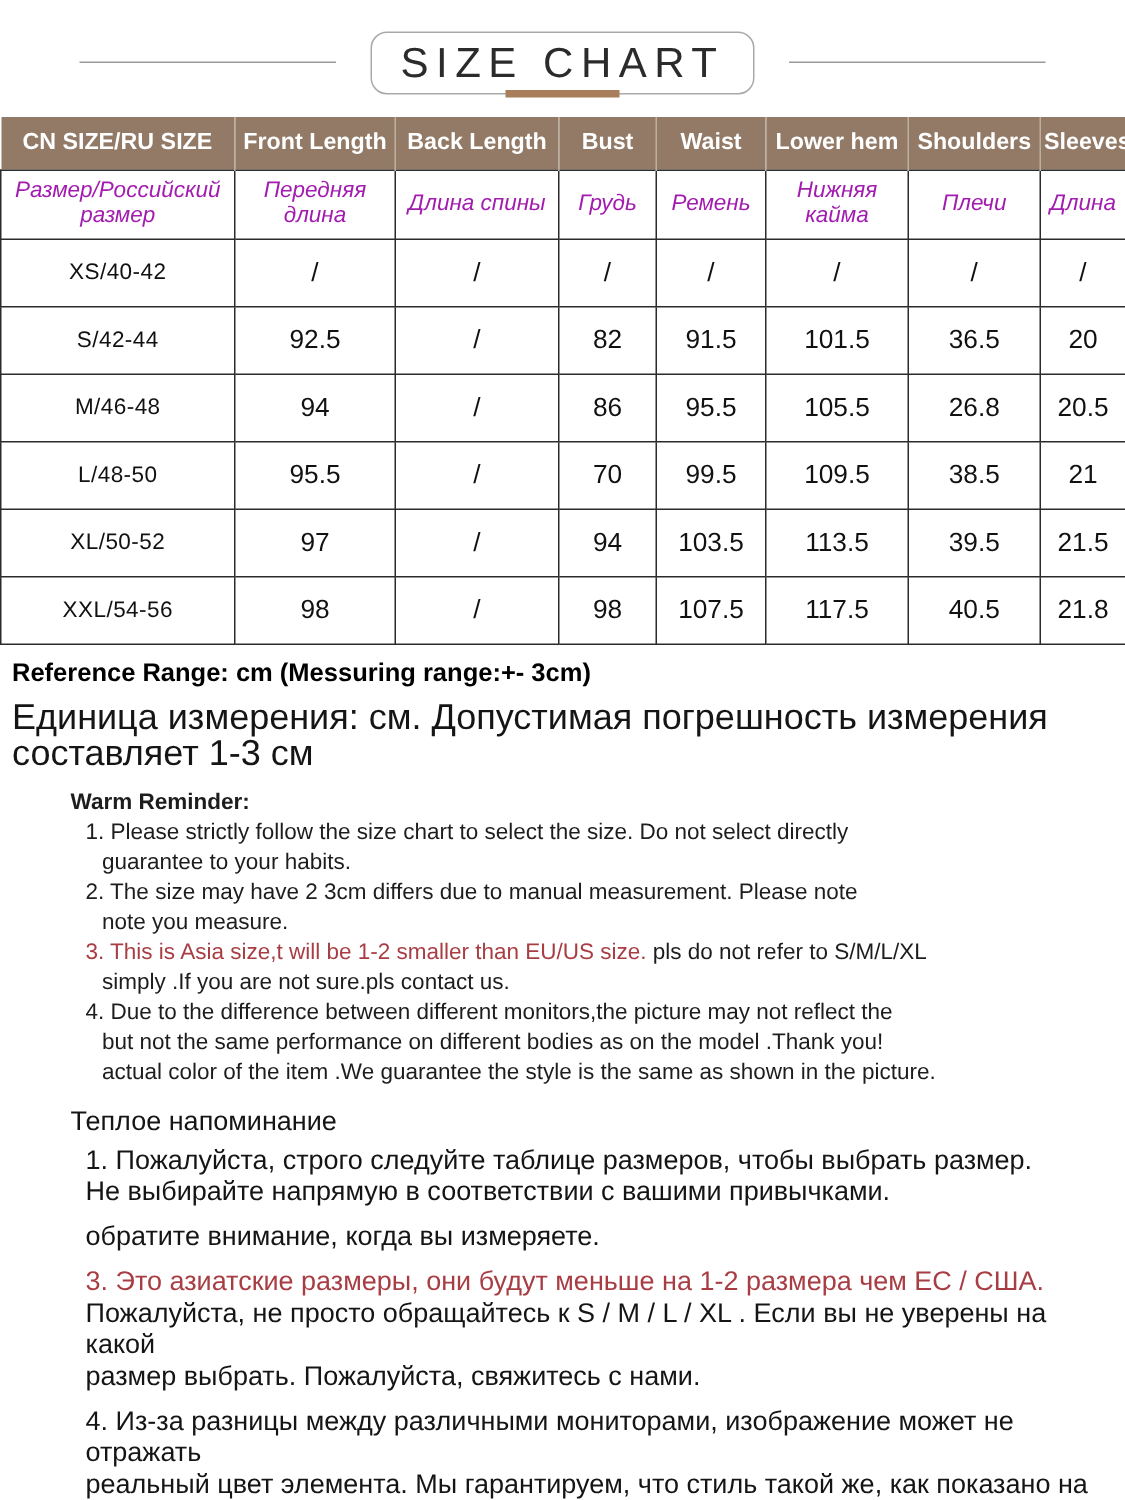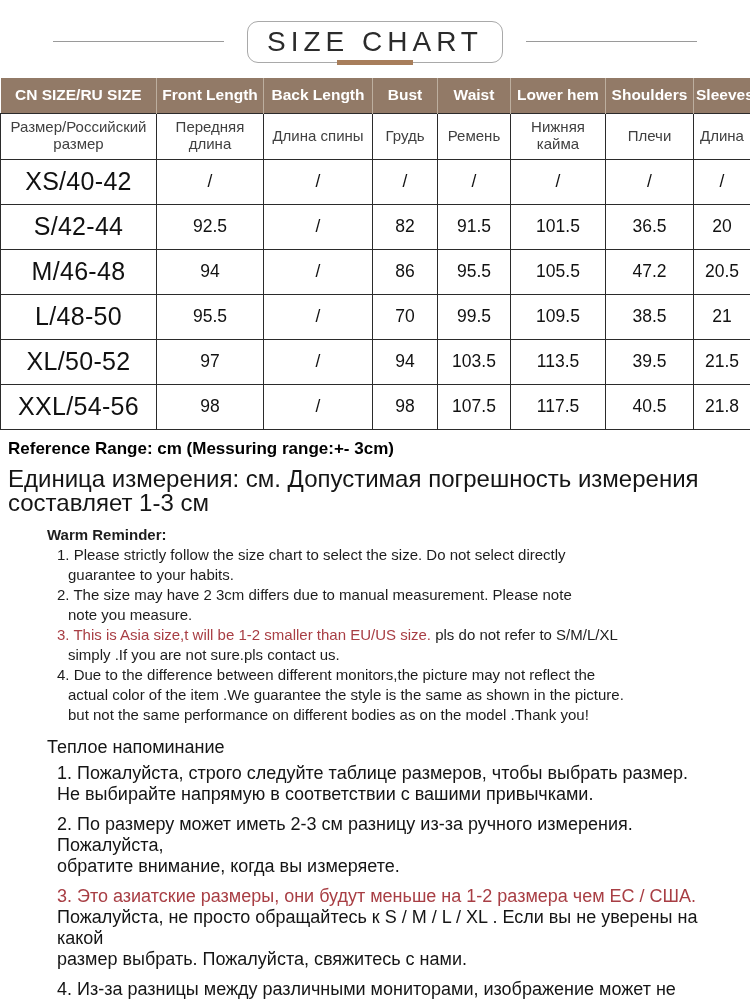--- a/index.html
+++ b/index.html
@@ -30,27 +30,27 @@
   table.size-table { width: 750px; border-collapse: collapse; table-layout: fixed; border-radius: 17px; }
   .size-table th, .size-table td { text-align: center; vertical-align: middle; padding: 0 2px; }
   tr.hdr-en th {
     background: var(--header-bg, #927a67); color: #ffffff;
     font-size: 15.5px; font-weight: bold; height: 35px;
     border-right: 1px solid var(--header-divider, #bdaf9f);
   }
   tr.hdr-en th:last-child { border-right: none; }
   tr.hdr-ru th {
     font-weight: normal; font-size: 15px; line-height: 1.12; height: 46px;
-    border: 1px solid var(--table-border, #2b2b2b); color: #404040;
+    border: 1px solid var(--table-border, #2b2b2b); color: #a21caf; font-style: italic;
   }
   .size-table tbody td {
     border: 1px solid var(--table-border, #2b2b2b);
     height: 45px; font-size: 17.5px; color: #111;
   }
-  .size-table tbody td:first-child { font-size: 25px; letter-spacing: 0.3px; }
+  .size-table tbody td:first-child { font-size: 15px; letter-spacing: 0.3px; }
 
   
   .ref-en { margin: 8px 0 0 8px; font-size: 17px; font-weight: bold; line-height: 22px; color: #000; }
   .ref-ru { margin: 7px 0 0 8px; font-size: 24px; line-height: 24px; color: #151515; }
 
   
   .rem-en { margin: 10px 0 0 47px; font-size: 15px; line-height: 20px; color: #1d1d1d; width: 660px; }
   .rem-en .head { font-weight: 600; }
   .rem-en .l1 { margin-left: 10px; }
   .rem-en .lc { margin-left: 21px; }
@@ -129,21 +129,21 @@
         <td>36.5</td>
         <td>20</td>
       </tr>
       <tr>
         <td>M/46-48</td>
         <td>94</td>
         <td>/</td>
         <td>86</td>
         <td>95.5</td>
         <td>105.5</td>
-        <td>47.2</td>
+        <td>26.8</td>
         <td>20.5</td>
       </tr>
       <tr>
         <td>L/48-50</td>
         <td>95.5</td>
         <td>/</td>
         <td>70</td>
         <td>99.5</td>
         <td>109.5</td>
         <td>38.5</td>
@@ -177,32 +177,31 @@
 
   <section class="rem-en">
     <div class="head">Warm Reminder:</div>
     <div class="l1">1. Please strictly follow the size chart to select the size. Do not select directly</div>
     <div class="lc">guarantee to your habits.</div>
     <div class="l1">2. The size may have 2 3cm differs due to manual measurement. Please note</div>
     <div class="lc">note you measure.</div>
     <div class="l1"><span class="red">3. This is Asia size,t will be 1-2 smaller than EU/US size.</span><span> pls do not refer to S/M/L/XL</span></div>
     <div class="lc">simply .If you are not sure.pls contact us.</div>
     <div class="l1">4. Due to the difference between different monitors,the picture may not reflect the</div>
+    <div class="lc">but not the same performance on different bodies as on the model .Thank you!</div>
     <div class="lc">actual color of the item .We guarantee the style is the same as shown in the picture.</div>
-    <div class="lc">but not the same performance on different bodies as on the model .Thank you!</div>
   </section>
 
   <section class="rem-ru">
     <div class="head">Теплое напоминание</div>
     <div class="item">
       <div class="ln">1. Пожалуйста, строго следуйте таблице размеров, чтобы выбрать размер.</div>
       <div class="ln">Не выбирайте напрямую в соответствии с вашими привычками.</div>
     </div>
     <div class="item">
-      <div class="ln">2. По размеру может иметь 2-3 см разницу из-за ручного измерения. Пожалуйста,</div>
       <div class="ln">обратите внимание, когда вы измеряете.</div>
     </div>
     <div class="item">
       <div class="ln red">3. Это азиатские размеры, они будут меньше на 1-2 размера чем ЕС / США.</div>
       <div class="ln">Пожалуйста, не просто обращайтесь к S / M / L / XL . Если вы не уверены на какой</div>
       <div class="ln">размер выбрать. Пожалуйста, свяжитесь с нами.</div>
     </div>
     <div class="item">
       <div class="ln">4. Из-за разницы между различными мониторами, изображение может не отражать</div>
       <div class="ln">реальный цвет элемента. Мы гарантируем, что стиль такой же, как показано на</div>

